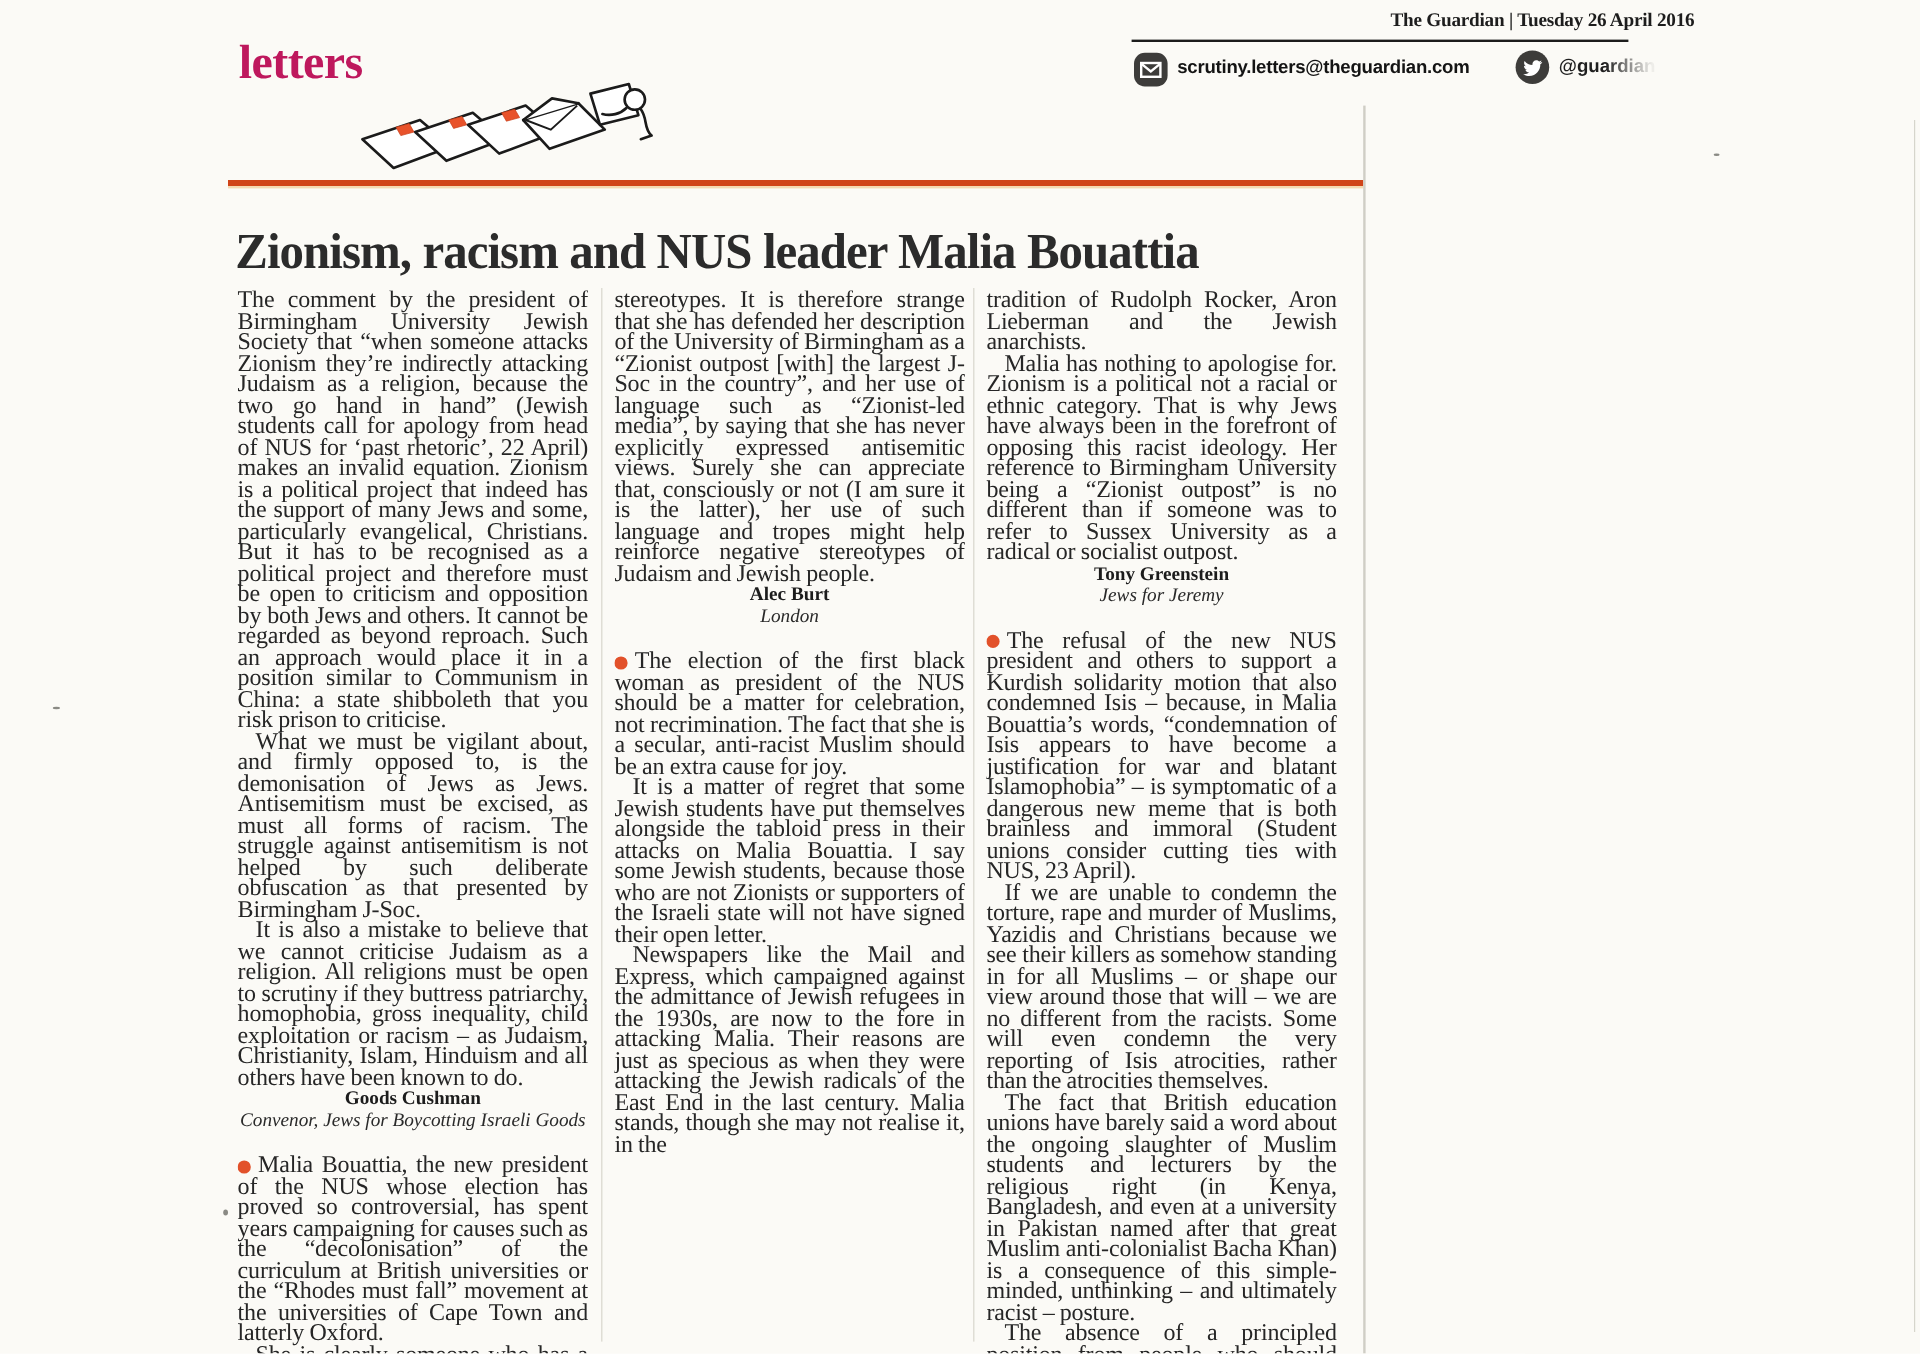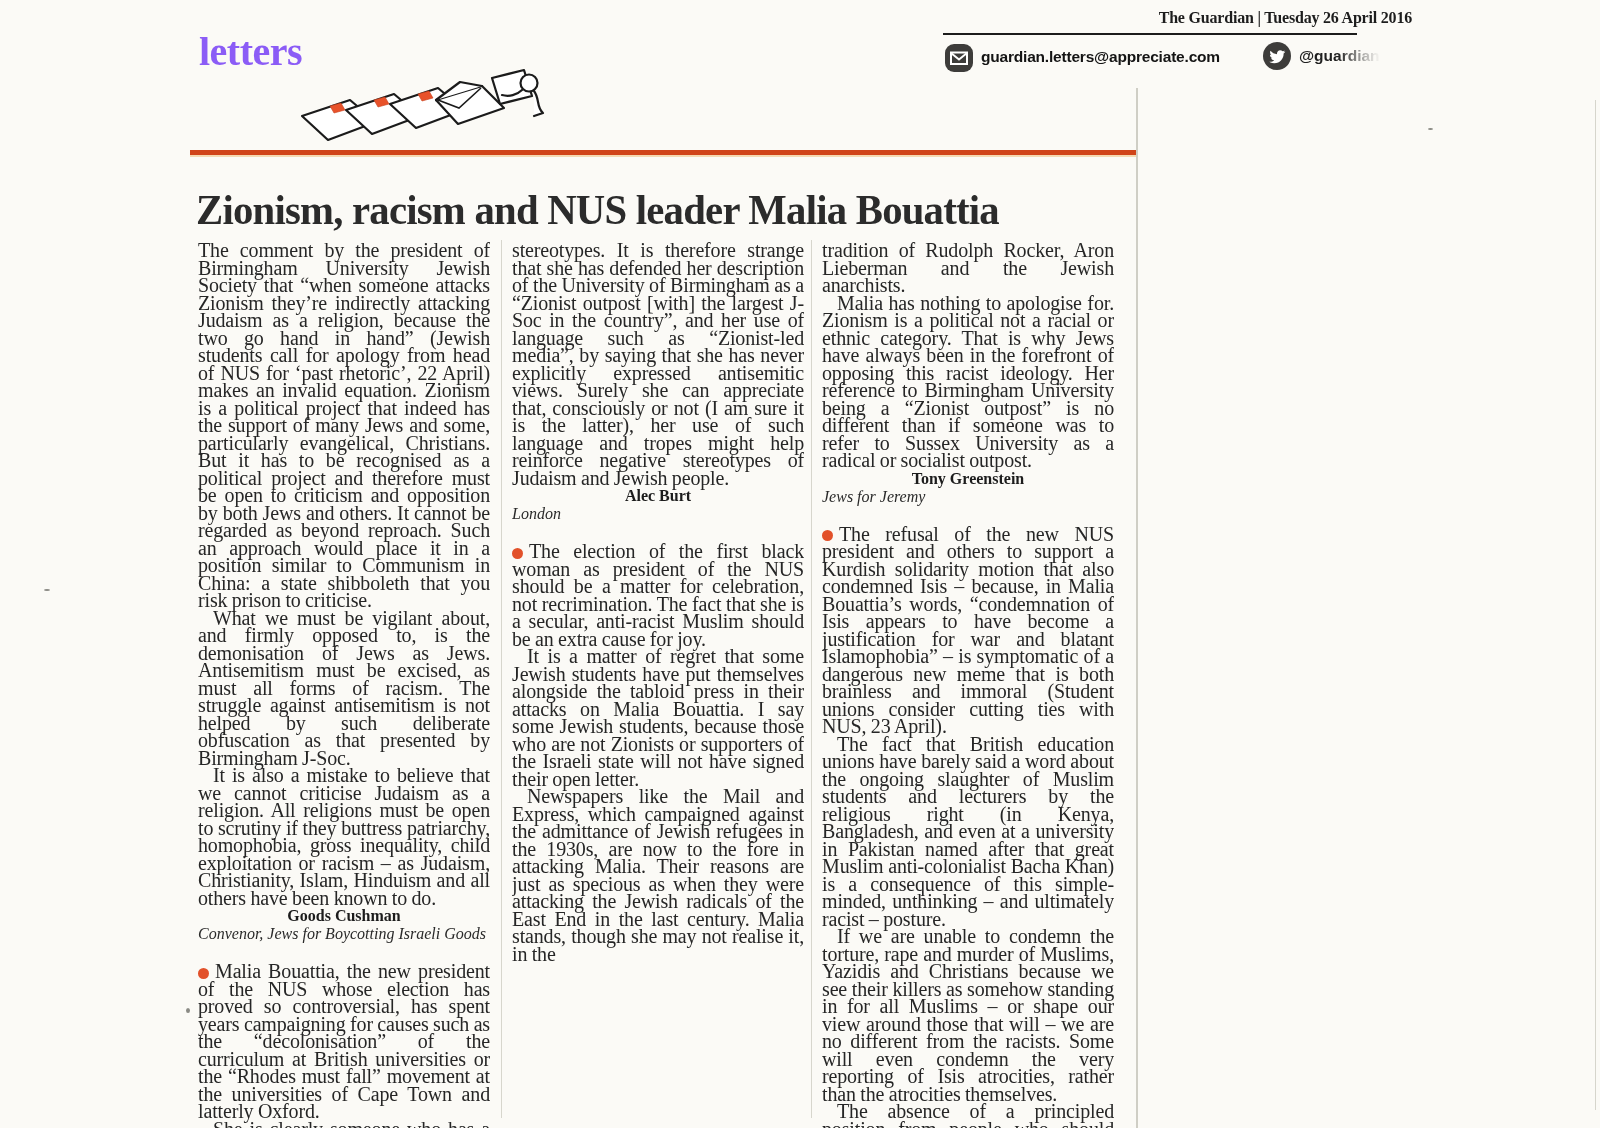--- a/index.html
+++ b/index.html
@@ -17,41 +17,41 @@
   .badge-tw{left:318px;top:0;}
   .contact-email{position:absolute;left:37px;top:7px;font-family:"Liberation Sans",sans-serif;
                  font-weight:bold;font-size:15.5px;letter-spacing:-.2px;color:#141414;white-space:nowrap;}
   .contact-handle{position:absolute;left:355px;top:6px;font-family:"Liberation Sans",sans-serif;
                   font-weight:bold;font-size:15.5px;white-space:nowrap;
                   background:linear-gradient(90deg,#1f1f1f 0%,#1f1f1f 48%,rgba(31,31,31,.55) 70%,rgba(31,31,31,.06) 96%);
                   -webkit-background-clip:text;background-clip:text;color:transparent;}
 
   
   .section-title{position:absolute;left:199px;top:28px;font-size:40px;font-weight:800;
-                 letter-spacing:-.5px;color:#8b5cf6;}
+                 letter-spacing:-.5px;color:#be185d;}
   .illustration{position:absolute;left:296px;top:66px;}
 
   
   .accent-rule{position:absolute;left:190px;top:150px;width:946px;height:5px;background:#d04419;
                box-shadow:0 2px 0 rgba(238,190,120,.55);}
   .headline{position:absolute;left:196px;top:158px;width:980px;font-size:42px;font-weight:700;
             letter-spacing:-.8px;color:#2b2b2b;transform:scaleX(.97);transform-origin:left;white-space:nowrap;}
 
   
   .col{position:absolute;top:242px;width:292px;text-align:justify;overflow:hidden;}
   .col-1{left:198px;height:886px;}
   .col-2{left:512px;height:886px;}
   .col-3{left:822px;height:886px;}
   .para{margin:0;font-size:20px;line-height:17.5px;letter-spacing:-.15px;word-spacing:-.4px;}
   .para.indent{text-indent:15px;}
   .para.bullet{margin-top:20px;}
   .bullet-dot{display:inline-block;width:11px;height:11px;border-radius:50%;background:#e2512a;
               margin-right:6px;position:relative;top:.5px;}
   .sig-name{margin:0;font-size:16px;line-height:18px;font-weight:bold;text-align:center;color:#1c1c1c;}
-  .sig-role{margin:0;font-size:16px;line-height:18px;font-style:italic;text-align:left;color:#2a2a2a;}
+  .sig-role{margin:0;font-size:16px;line-height:18px;font-style:italic;text-align:center;color:#2a2a2a;}
   .clipped-text{margin-top:3px;width:262px;height:5px;opacity:.75;
       background:repeating-linear-gradient(90deg,#56524c 0 2px,transparent 2px 5px);}
   .clipped-sig{margin-top:3px;width:108px;height:4px;opacity:.85;
       background:repeating-linear-gradient(90deg,#2e2b28 0 3px,transparent 3px 6px);}
 
   
   .col-rule{position:absolute;top:240px;width:1px;height:878px;background:#d7d6cd;}
   .col-rule.r1{left:501px;}
   .col-rule.r2{left:811px;}
   .fold-line{position:absolute;left:1136px;top:88px;width:2px;height:1040px;background:#cfcec5;}
@@ -67,21 +67,21 @@
 
   <div class="pub-date">The Guardian | Tuesday 26 April 2016</div>
   <div class="header-rule"></div>
 
   <div class="contact">
     <svg class="badge badge-env" viewBox="0 0 30 30">
       <rect x="1" y="1" width="28" height="28" rx="9" fill="#3d3c3a"></rect>
       <rect x="7" y="9.5" width="16" height="11.5" fill="none" stroke="#fff" stroke-width="2"></rect>
       <polyline points="7,10 15,16.5 23,10" fill="none" stroke="#fff" stroke-width="2"></polyline>
     </svg>
-    <span class="contact-email">guardian.letters@appreciate.com</span>
+    <span class="contact-email">scrutiny.letters@theguardian.com</span>
     <svg class="badge badge-tw" viewBox="0 0 30 30">
       <circle cx="15" cy="15" r="14" fill="#3d3c3a"></circle>
       <path fill="#fff" d="M23 10.6c-.6.3-1.2.5-1.8.6.7-.4 1.2-1 1.4-1.8-.6.4-1.3.7-2 .8-.6-.6-1.5-1-2.4-1-1.8 0-3.2 1.5-3.2 3.3 0 .3 0 .5.1.7-2.7-.1-5-1.4-6.6-3.4-.3.5-.4 1-.4 1.7 0 1.1.6 2.1 1.4 2.7-.5 0-1-.2-1.5-.4v.1c0 1.6 1.1 2.9 2.6 3.2-.3.1-.6.1-.9.1-.2 0-.4 0-.6-.1.4 1.3 1.6 2.3 3.1 2.3-1.1.9-2.5 1.4-4.1 1.4h-.8c1.5.9 3.2 1.5 5 1.5 6 0 9.3-5 9.3-9.3v-.4c.7-.5 1.2-1.1 1.6-1.8z"></path>
     </svg>
     <span class="contact-handle">@guardian</span>
   </div>
 
   <div class="section-title">letters</div>
 
   <svg class="illustration" width="250" height="86" viewBox="0 0 250 86">
@@ -130,22 +130,22 @@
       <p class="para bullet"><span class="bullet-dot"></span>The election of the first black woman as president of the NUS should be a matter for celebration, not recrimination. The fact that she is a secular, anti-racist Muslim should be an extra cause for joy.</p>
       <p class="para indent">It is a matter of regret that some Jewish students have put themselves alongside the tabloid press in their attacks on Malia Bouattia. I say some Jewish students, because those who are not Zionists or supporters of the Israeli state will not have signed their open letter.</p>
       <p class="para indent">Newspapers like the Mail and Express, which campaigned against the admittance of Jewish refugees in the 1930s, are now to the fore in attacking Malia. Their reasons are just as specious as when they were attacking the Jewish radicals of the East End in the last century. Malia stands, though she may not realise it, in the</p>
     </div>
   <div class="col col-3">
       <p class="para opening">tradition of Rudolph Rocker, Aron Lieberman and the Jewish anarchists.</p>
       <p class="para indent">Malia has nothing to apologise for. Zionism is a political not a racial or ethnic category. That is why Jews have always been in the forefront of opposing this racist ideology. Her reference to Birmingham University being a “Zionist outpost” is no different than if someone was to refer to Sussex University as a radical or socialist outpost.</p>
       <p class="sig-name">Tony Greenstein</p>
       <p class="sig-role">Jews for Jeremy</p>
       <p class="para bullet"><span class="bullet-dot"></span>The refusal of the new NUS president and others to support a Kurdish solidarity motion that also condemned Isis – because, in Malia Bouattia’s words, “condemnation of Isis appears to have become a justification for war and blatant Islamophobia” – is symptomatic of a dangerous new meme that is both brainless and immoral (Student unions consider cutting ties with NUS, 23 April).</p>
+      <p class="para indent">If we are unable to condemn the torture, rape and murder of Muslims, Yazidis and Christians because we see their killers as somehow standing in for all Muslims – or shape our view around those that will – we are no different from the racists. Some will even condemn the very reporting of Isis atrocities, rather than the atrocities themselves.</p>
       <p class="para indent">The fact that British education unions have barely said a word about the ongoing slaughter of Muslim students and lecturers by the religious right (in Kenya, Bangladesh, and even at a university in Pakistan named after that great Muslim anti-colonialist Bacha Khan) is a consequence of this simple-minded, unthinking – and ultimately racist – posture.</p>
-      <p class="para indent">If we are unable to condemn the torture, rape and murder of Muslims, Yazidis and Christians because we see their killers as somehow standing in for all Muslims – or shape our view around those that will – we are no different from the racists. Some will even condemn the very reporting of Isis atrocities, rather than the atrocities themselves.</p>
       <p class="para indent">The absence of a principled position from people who should know better, and who are in such a position of influence, objectively encourages both the British far right and the far right within political Islam.</p>
       <div class="clipped-sig"></div>
     </div>
 
   <div class="col-rule r1"></div>
   <div class="col-rule r2"></div>
   <div class="fold-line"></div>
   <div class="edge-line"></div>
   <div class="speck" style="left:44px;top:589px;width:6px;height:2px;"></div>
   <div class="speck" style="left:1428px;top:128px;width:5px;height:2px;"></div>

